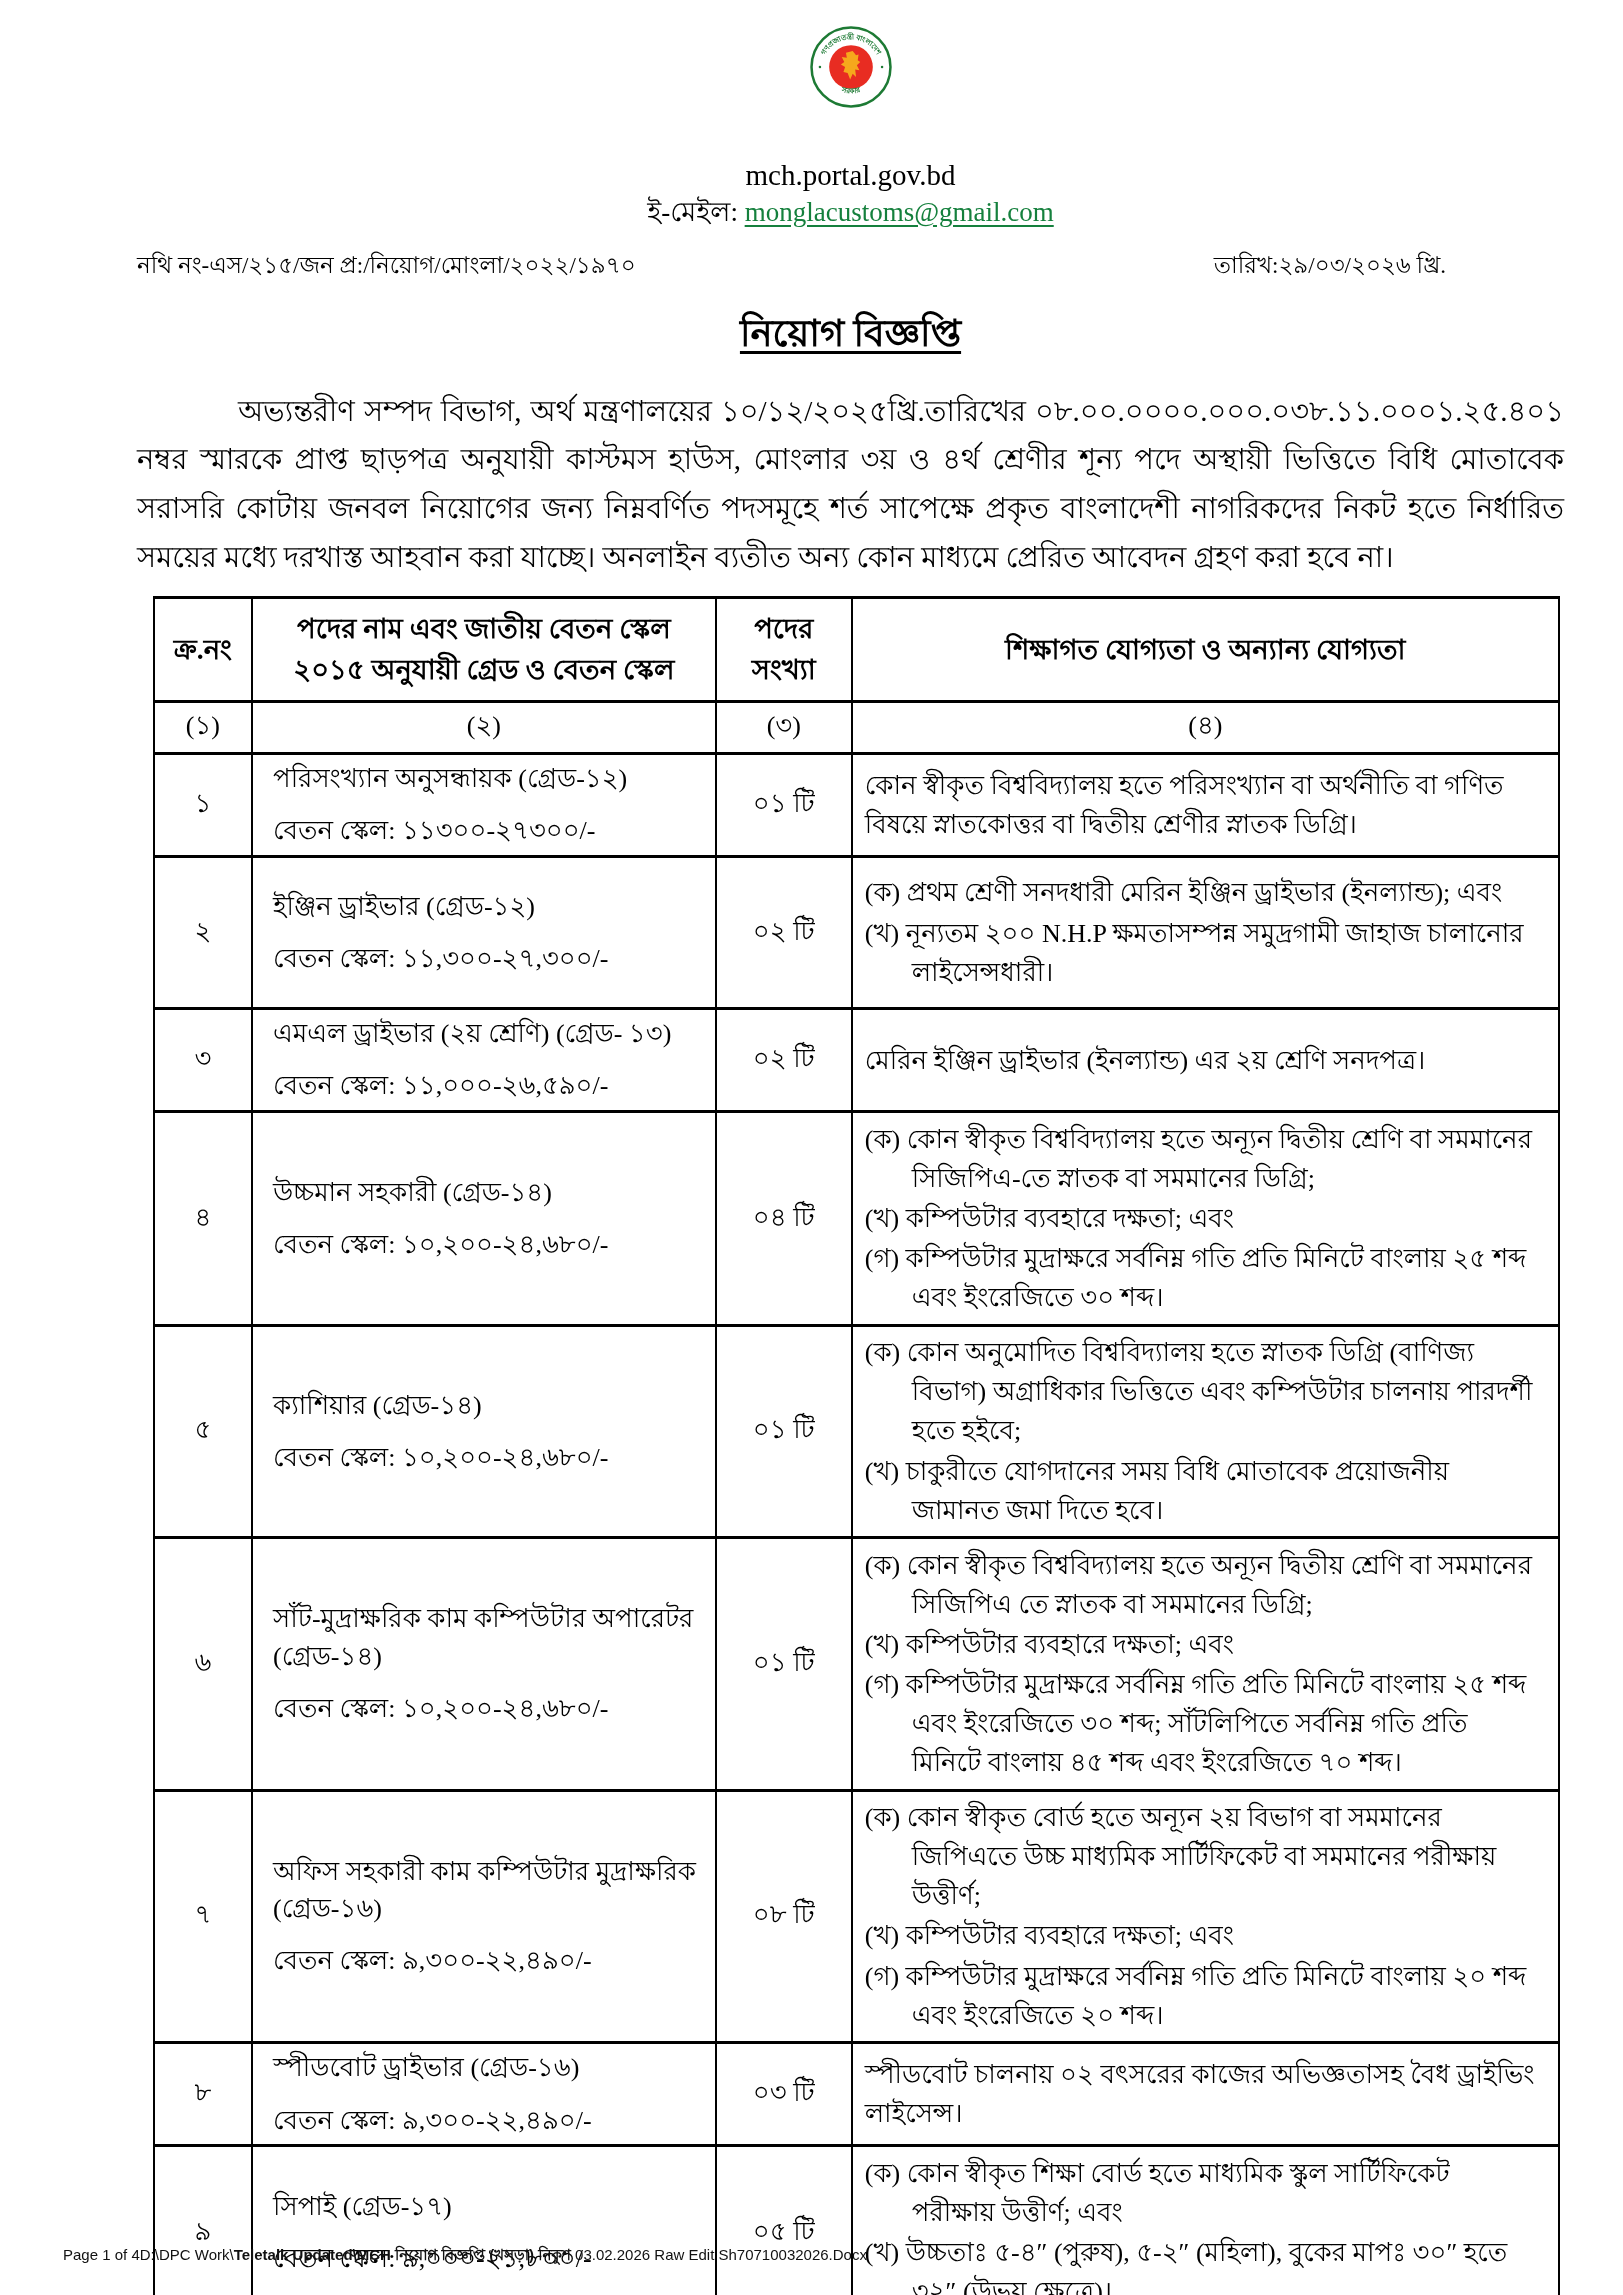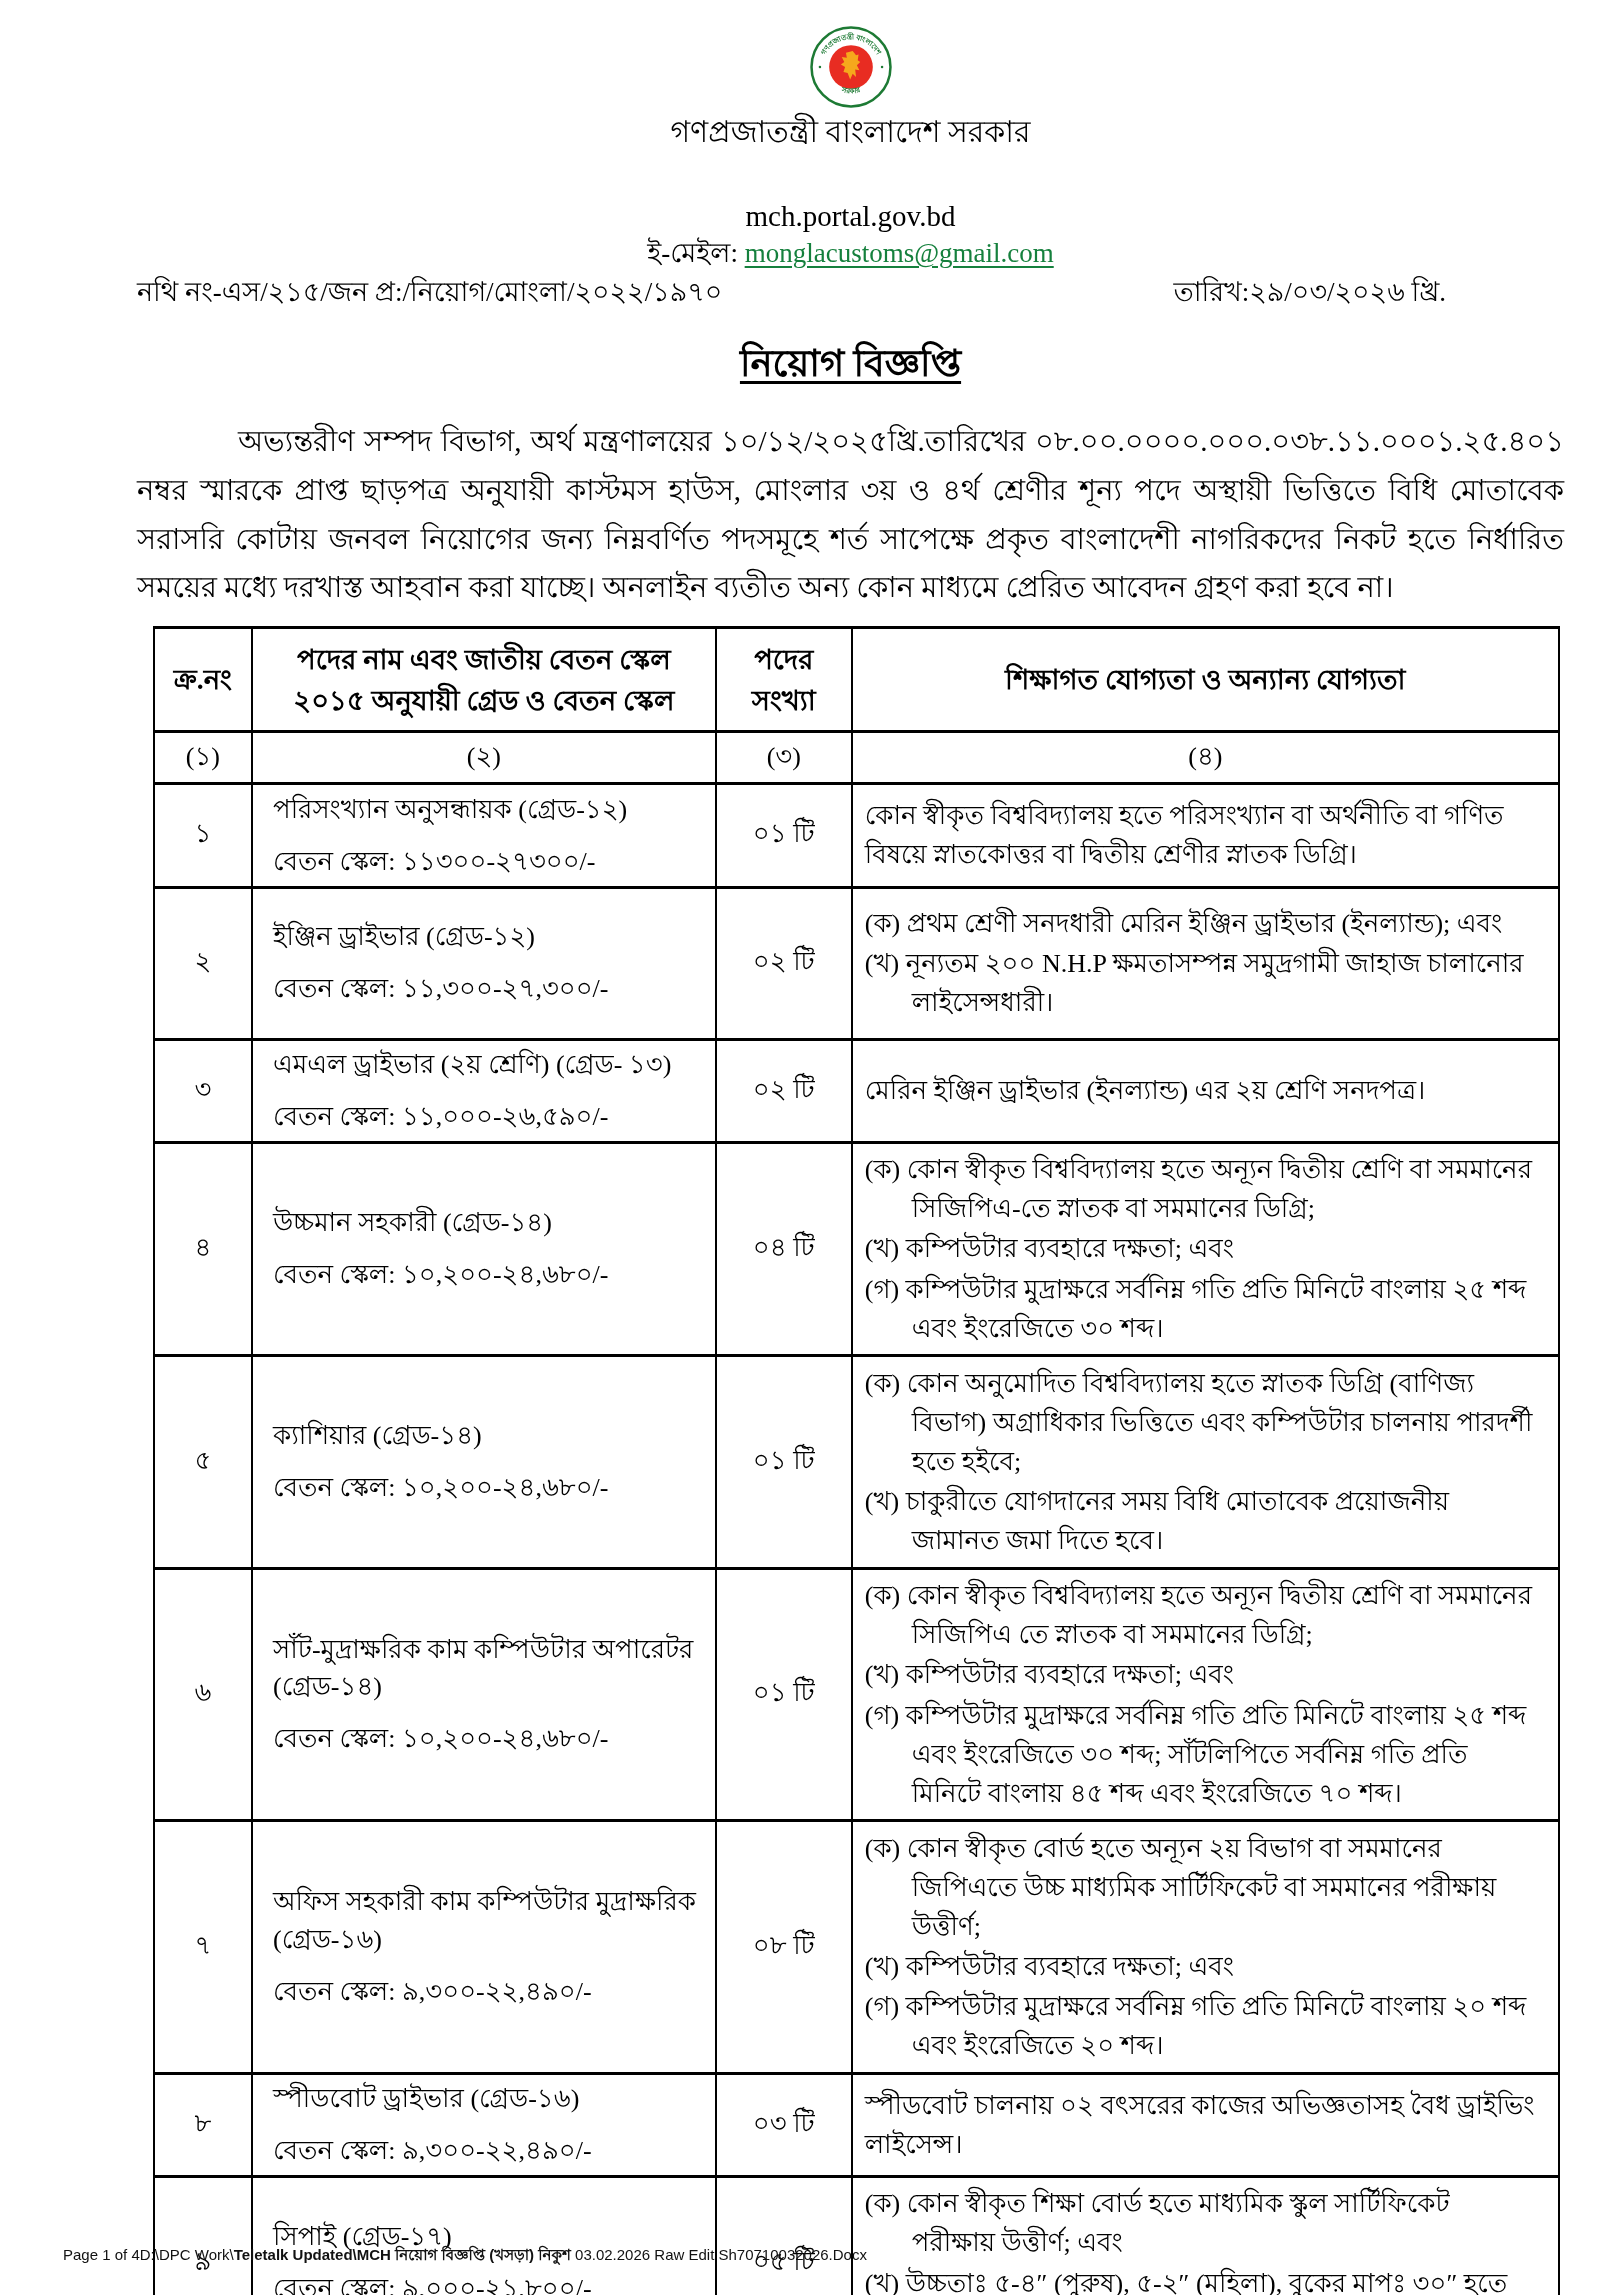--- a/index.html
+++ b/index.html
@@ -17,21 +17,21 @@
   .doc-header{text-align:center;}
   .logo-wrap{display:flex;justify-content:center;margin-bottom:3.9px;}
   .hline1{font-size:30px;line-height:1.25;}
   .hline2{font-size:30px;line-height:1.25;}
   .hline3{font-size:29px;line-height:1.3;margin-top:48px;}
   .hline4{font-size:27px;line-height:1.3;}
   .email-underline{text-decoration:underline;text-underline-offset:3.9px;color:#15803d;}
   
   .ref-row{
     display:flex;justify-content:space-between;align-items:flex-start;
-    font-size:27px;margin-top:0;
+    font-size:23px;margin-top:17px;
   }
   .ref-row .date{margin-right:118px;}
   
   .doc-title{
     text-align:center;font-size:37px;font-weight:bold;
     text-decoration:underline;text-decoration-thickness:3.3px;text-underline-offset:5.2px;
     margin-top:18.3px;
   }
   
   .intro{
@@ -98,21 +98,20 @@
         <text font-size="17" fill="#1d7a34" font-weight="bold">
           <textPath href="#arcTop" startOffset="50%" text-anchor="middle">গণপ্রজাতন্ত্রী বাংলাদেশ</textPath>
         </text>
         <text font-size="17" fill="#1d7a34" font-weight="bold">
           <textPath href="#arcBottom" startOffset="50%" text-anchor="middle">সরকার</textPath>
         </text>
         <circle cx="26" cy="100" r="3" fill="#1d7a34"></circle>
         <circle cx="174" cy="100" r="3" fill="#1d7a34"></circle>
       </svg>
     </div>
-    <div class="hline1">গণপ্রজাতন্ত্রী বাংলাদেশ সরকার</div>
     <div class="hline3">mch.portal.gov.bd</div>
     <div class="hline4"><span>ই-মেইল: </span><span class="email-underline">monglacustoms@gmail.com</span></div>
   </header>
 
   <div class="ref-row">
     <span>নথি নং-এস/২১৫/জন প্র:/নিয়োগ/মোংলা/২০২২/১৯৭০</span>
     <span class="date">তারিখ:২৯/০৩/২০২৬ খ্রি.</span>
   </div>
 
   <div class="doc-title">নিয়োগ বিজ্ঞপ্তি</div>

